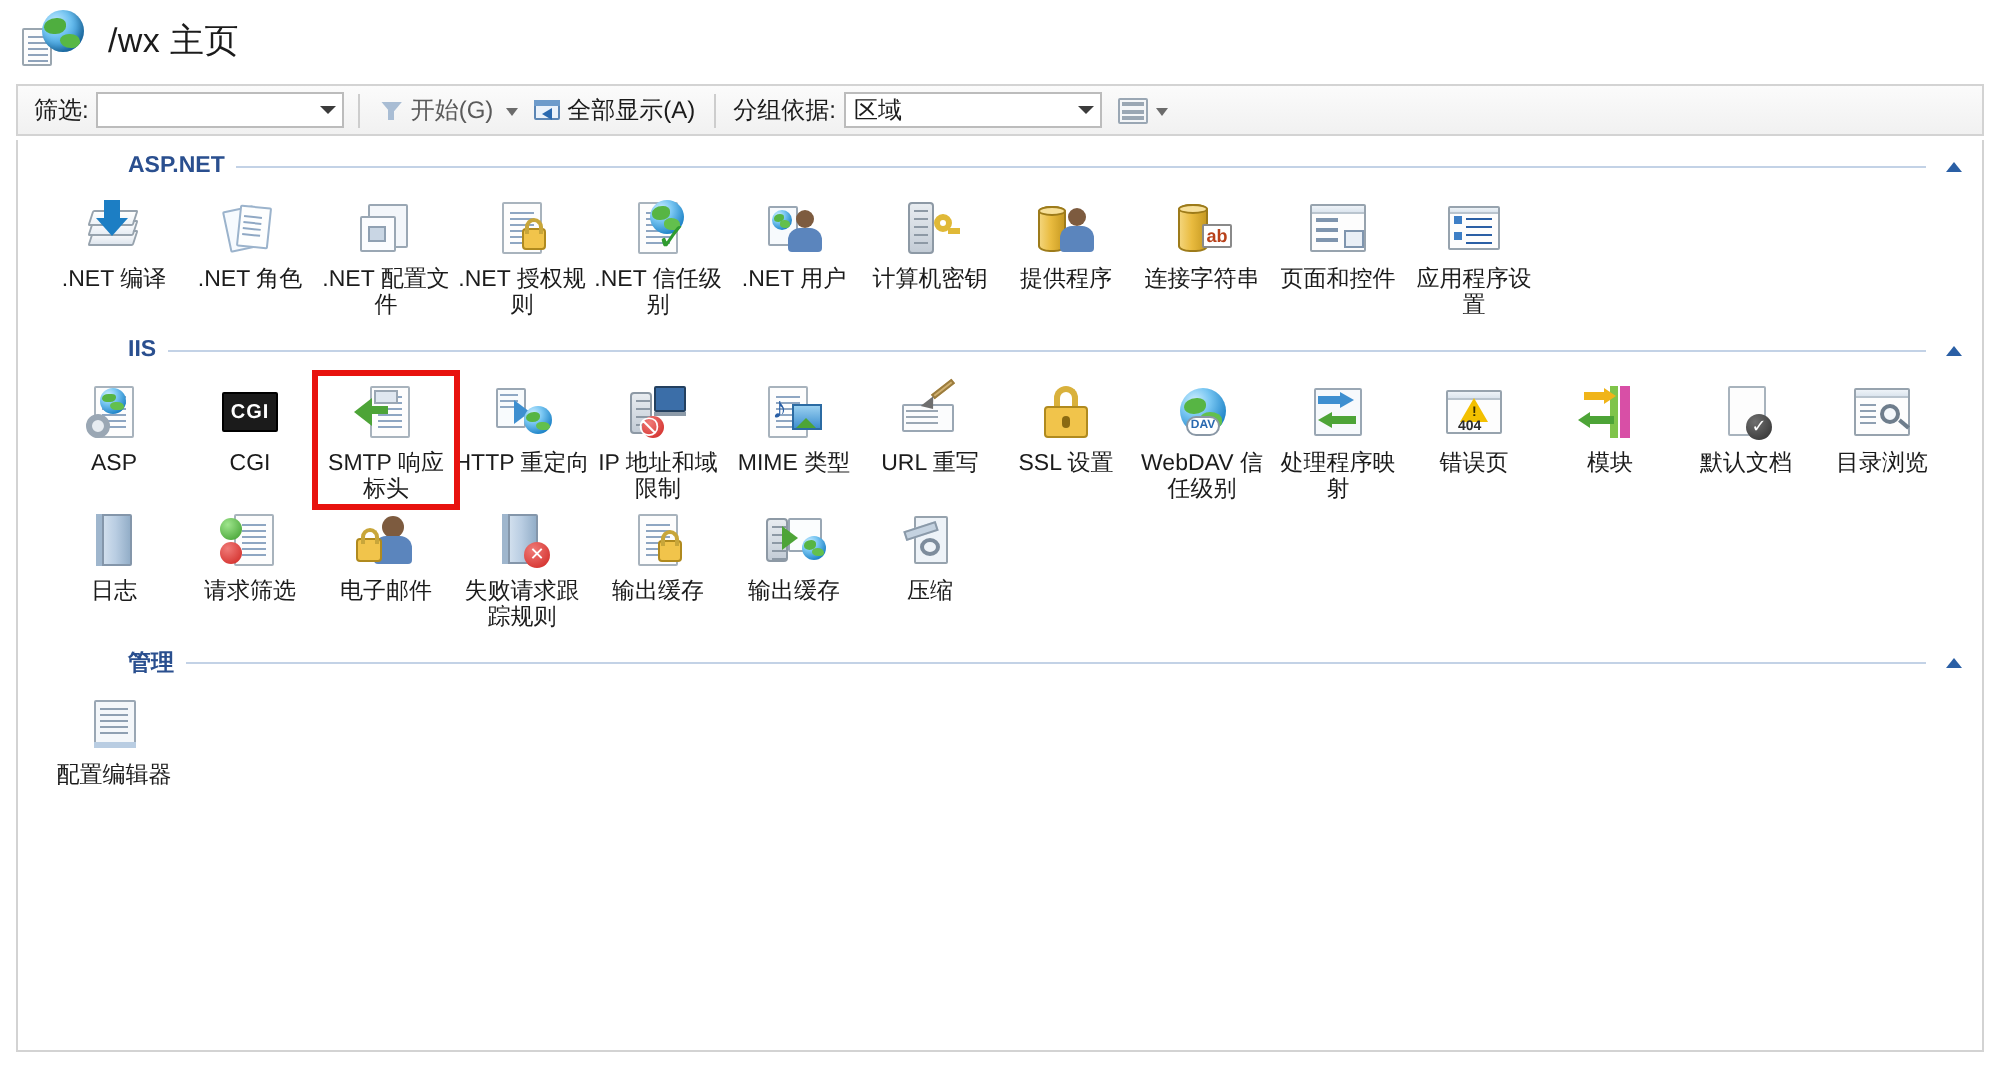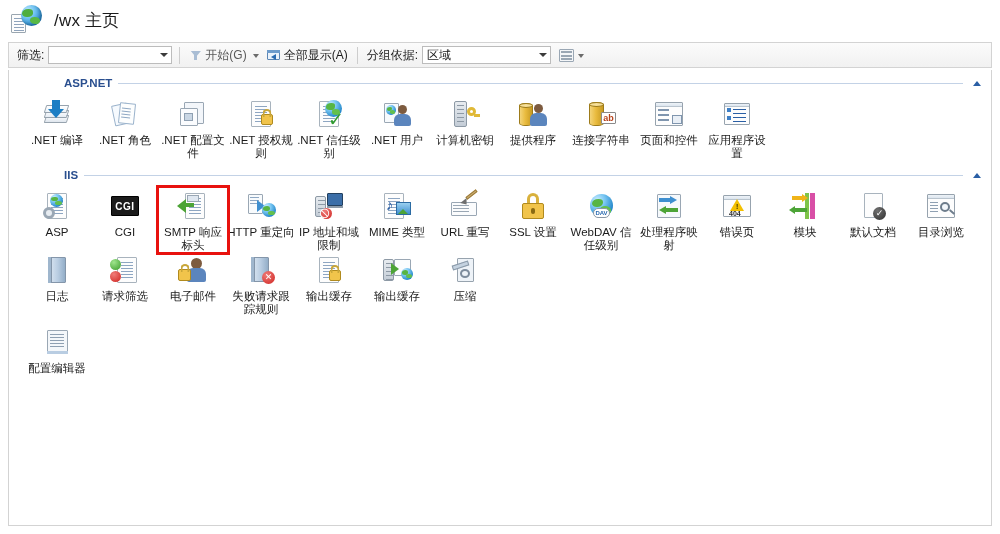--- a/index.html
+++ b/index.html
@@ -766,20 +766,25 @@
             <span class="ic" style="left:4px;top:8px;width:17px;height:5px;background:#c4d2e0;border:1px solid #8b9aa9;transform:rotate(-18deg);"></span>
             <span class="ic" style="left:12px;top:14px;width:10px;height:9px;border:2px solid #7d8c9c;border-radius:50%;"></span>
           </span>
           <span class="caption">压缩</span>
         </div>
 
       </div>
     </div>
 
     <div class="group" style="margin-top:2px;">
+      <div class="group-header">
+        <span class="group-title">管理</span>
+        <span class="group-rule"></span>
+        <span class="collapse-btn"></span>
+      </div>
       <div class="tiles">
         <div class="tile">
           <span class="glyph">
             <span class="ic" style="left:7px;top:3px;width:21px;height:24px;background:#f4f7fa;border:1px solid #9aa7b4;border-radius:1px;"></span>
             <span class="ic" style="left:10px;top:7px;width:14px;height:1px;background:#8fa0b2;box-shadow:0 3px 0 #8fa0b2,0 6px 0 #8fa0b2,0 9px 0 #8fa0b2,0 12px 0 #8fa0b2;"></span>
             <span class="ic" style="left:7px;top:24px;width:21px;height:3px;background:#b9cde2;"></span>
           </span>
           <span class="caption">配置编辑器</span>
         </div>
       </div>

